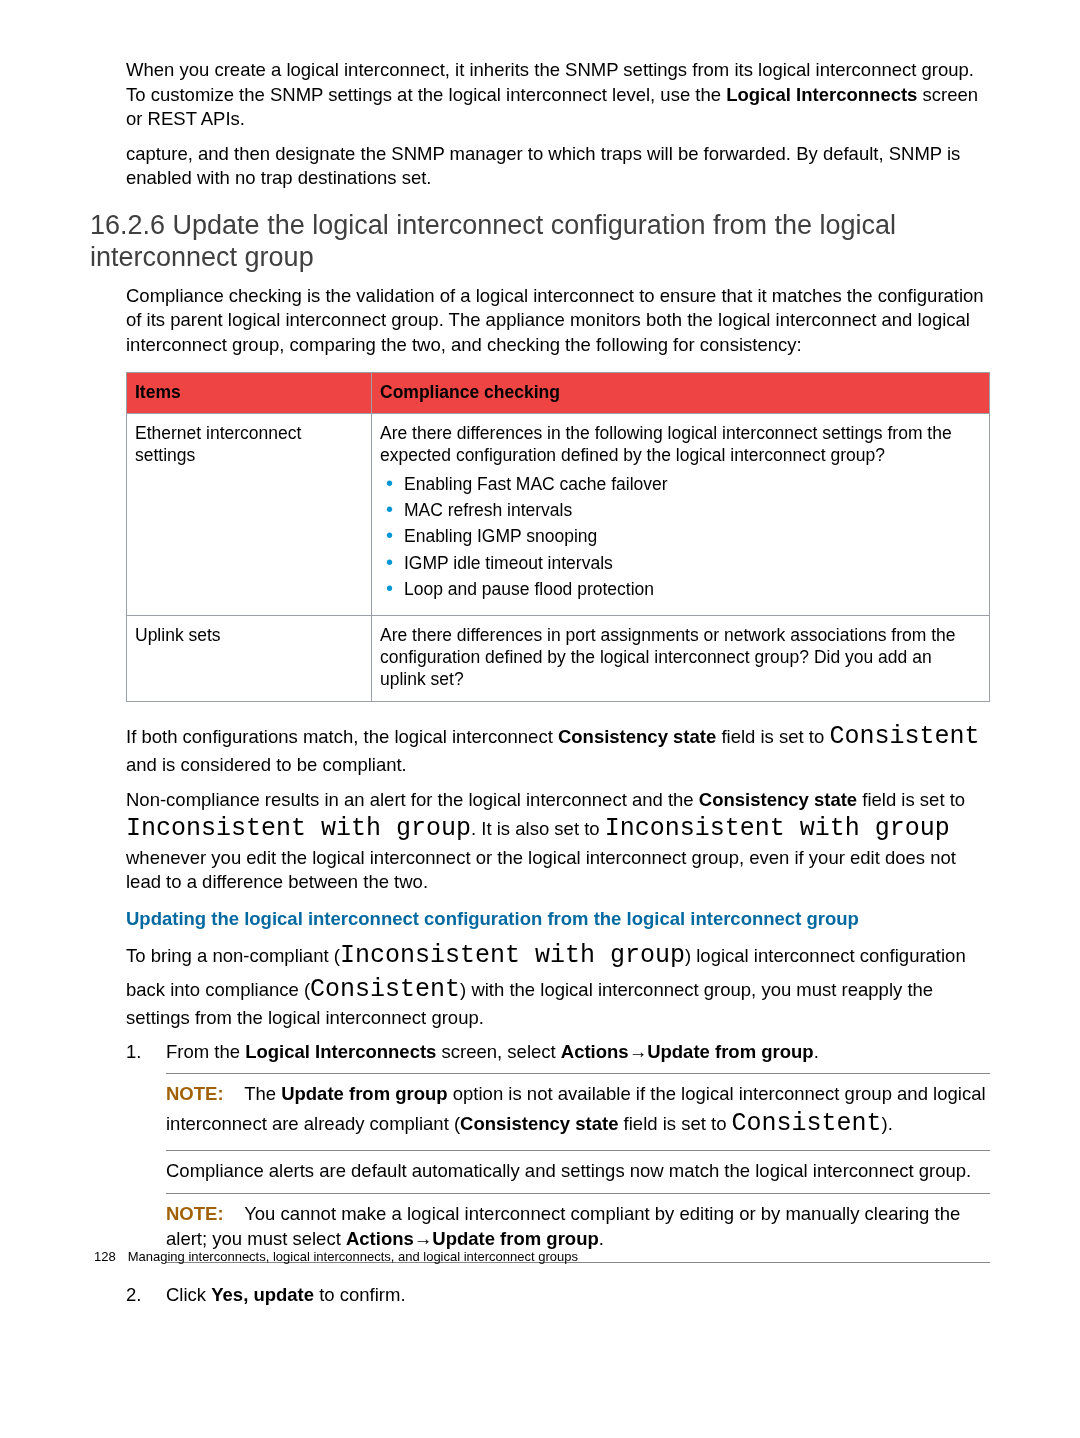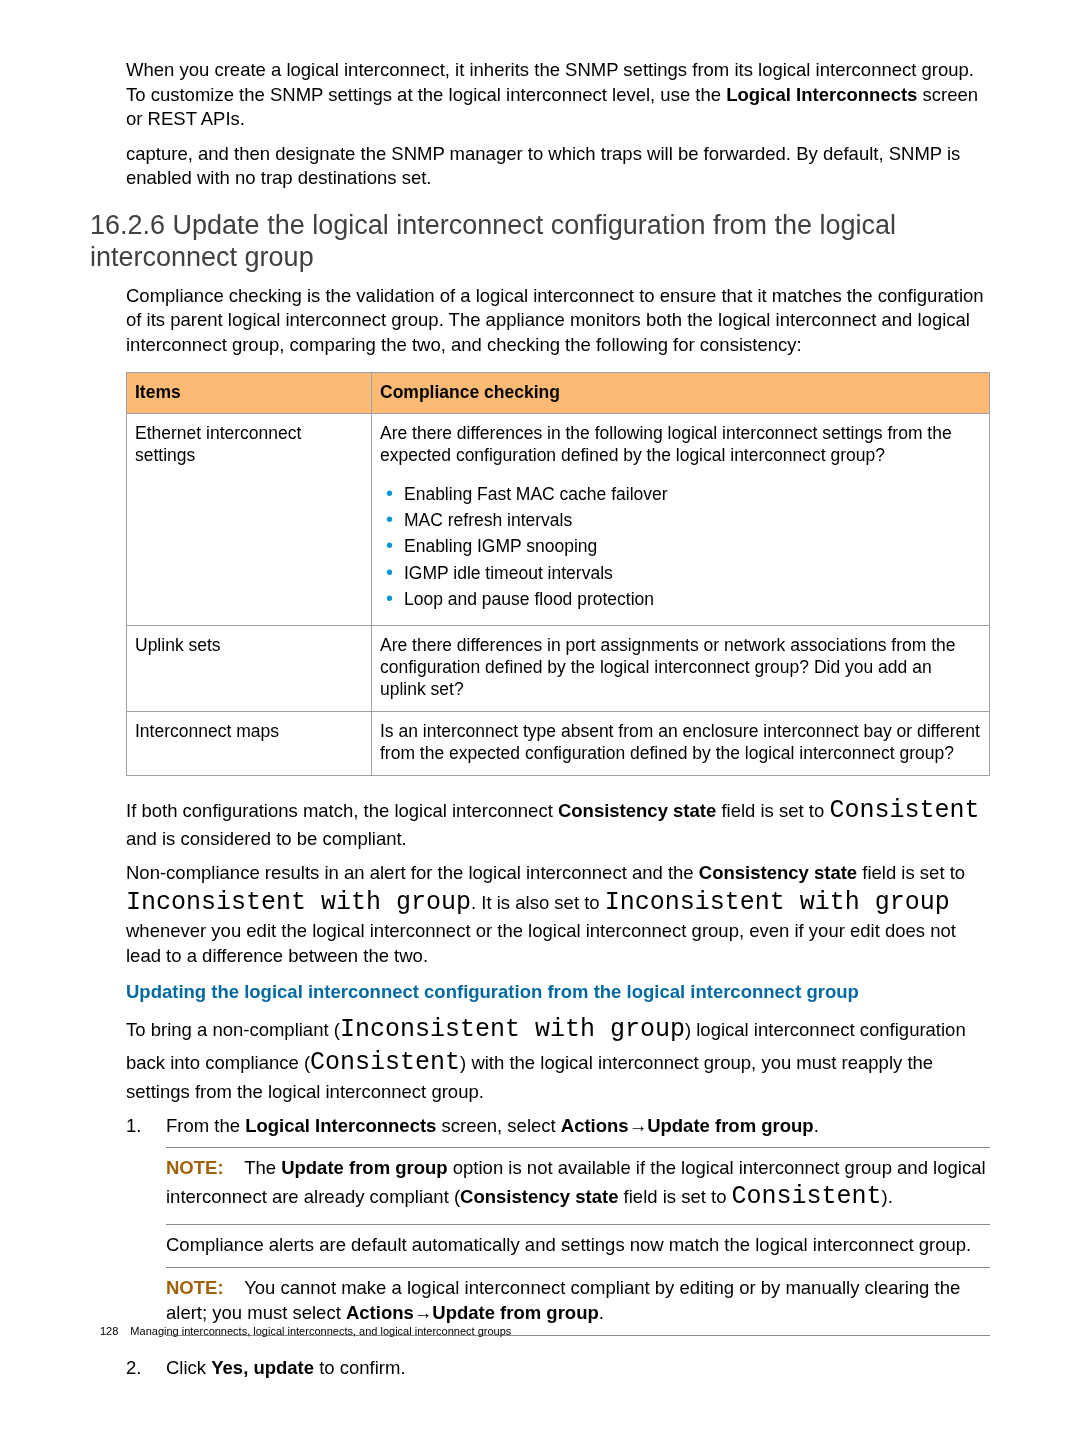--- a/index.html
+++ b/index.html
@@ -49,25 +49,25 @@
   }
   table.comp th, table.comp td {
     border: 1px solid #9aa0a6;
     padding: 8px 8px 10px 8px;
     text-align: left;
     vertical-align: top;
     line-height: 1.28;
   }
   table.comp th {
     font-weight: 700;
-    background: #fdba74;
+    background: #ef4444;
   }
   ul.bullets {
     list-style: none;
-    margin: 16px 0 0 0;
+    margin: 6px 0 0 0;
     padding: 0;
   }
   ul.bullets li {
     position: relative;
     padding-left: 24px;
     margin: 4px 0;
   }
   ul.bullets li::before {
     content: "•";
     position: absolute;
@@ -103,23 +103,23 @@
     border: 0;
     border-top: 1px solid #888;
     margin: 8px 0;
   }
   .note-label {
     font-weight: 700;
     color: #a16207;
   }
   .footer {
     position: absolute;
-    left: 100px;
+    left: 94px;
     bottom: 42px;
-    font-size: 11px;
+    font-size: 13px;
   }
   .pagenum { margin-right: 12px; }
 </style>
 </head>
 <body>
 
 <div class="page">
 
   <div class="body-block">
     <p>
@@ -151,24 +151,20 @@
               <li>Enabling IGMP snooping</li>
               <li>IGMP idle timeout intervals</li>
               <li>Loop and pause flood protection</li>
             </ul>
           </td>
         </tr>
         <tr>
           <td>Uplink sets</td>
           <td>Are there differences in port assignments or network associations from the configuration defined by the logical interconnect group? Did you add an uplink set?</td>
         </tr>
-        <tr>
-          <td>Interconnect maps</td>
-          <td>Is an interconnect type absent from an enclosure interconnect bay or different from the expected configuration defined by the logical interconnect group?</td>
-        </tr>
       </tbody>
     </table>
 
     <p>
       <span>If both configurations match, the logical interconnect </span><b>Consistency state</b><span> field is set to </span><span class="mono">Consistent</span><span> and is considered to be compliant.</span>
     </p>
 
     <p>
       <span>Non-compliance results in an alert for the logical interconnect and the </span><b>Consistency state</b><span> field is set to </span><span class="mono">Inconsistent with group</span><span>. It is also set to </span><span class="mono">Inconsistent with group</span><span> whenever you edit the logical interconnect or the logical interconnect group, even if your edit does not lead to a difference between the two.</span>
     </p>

